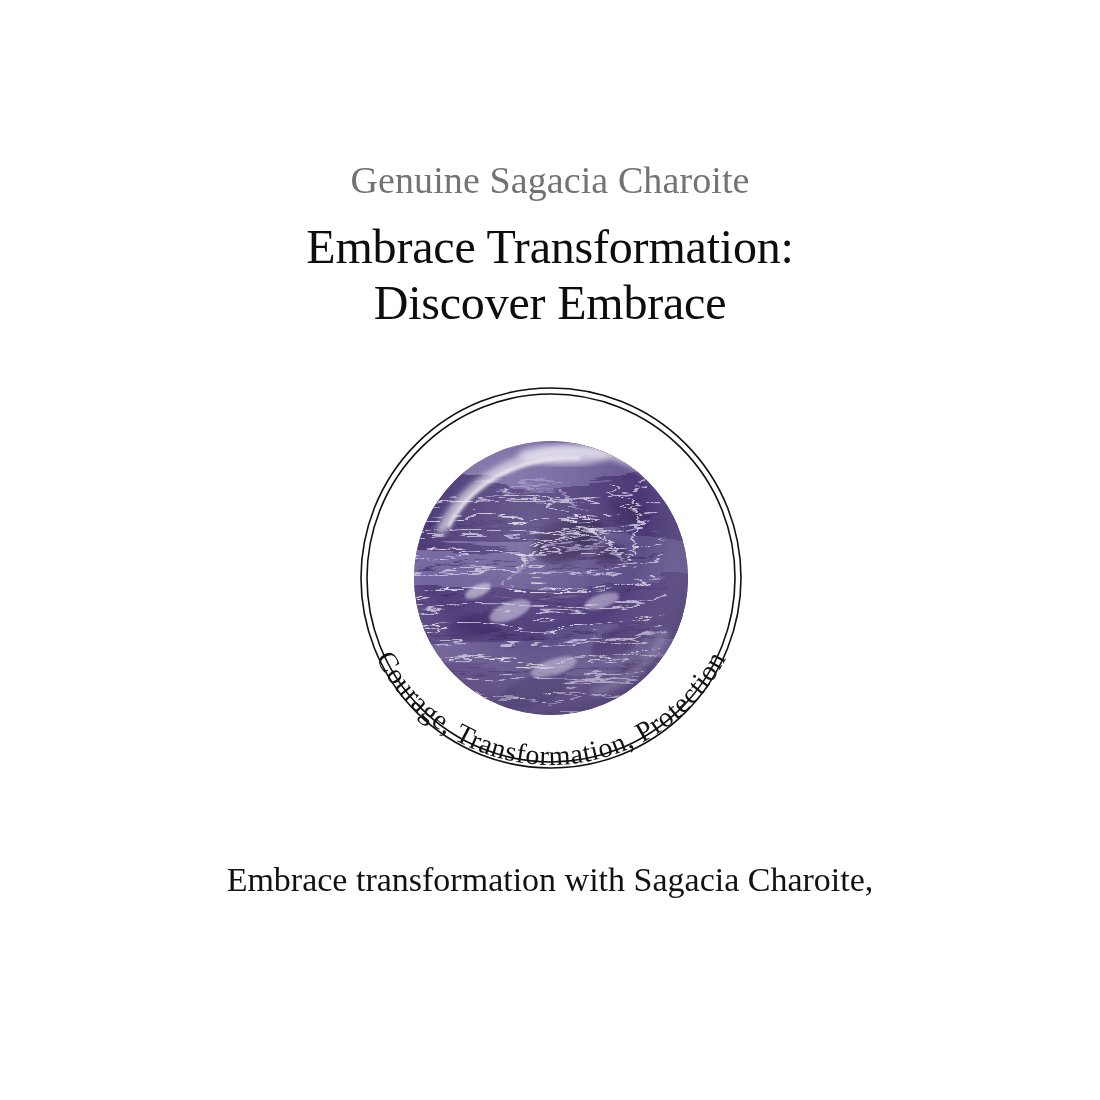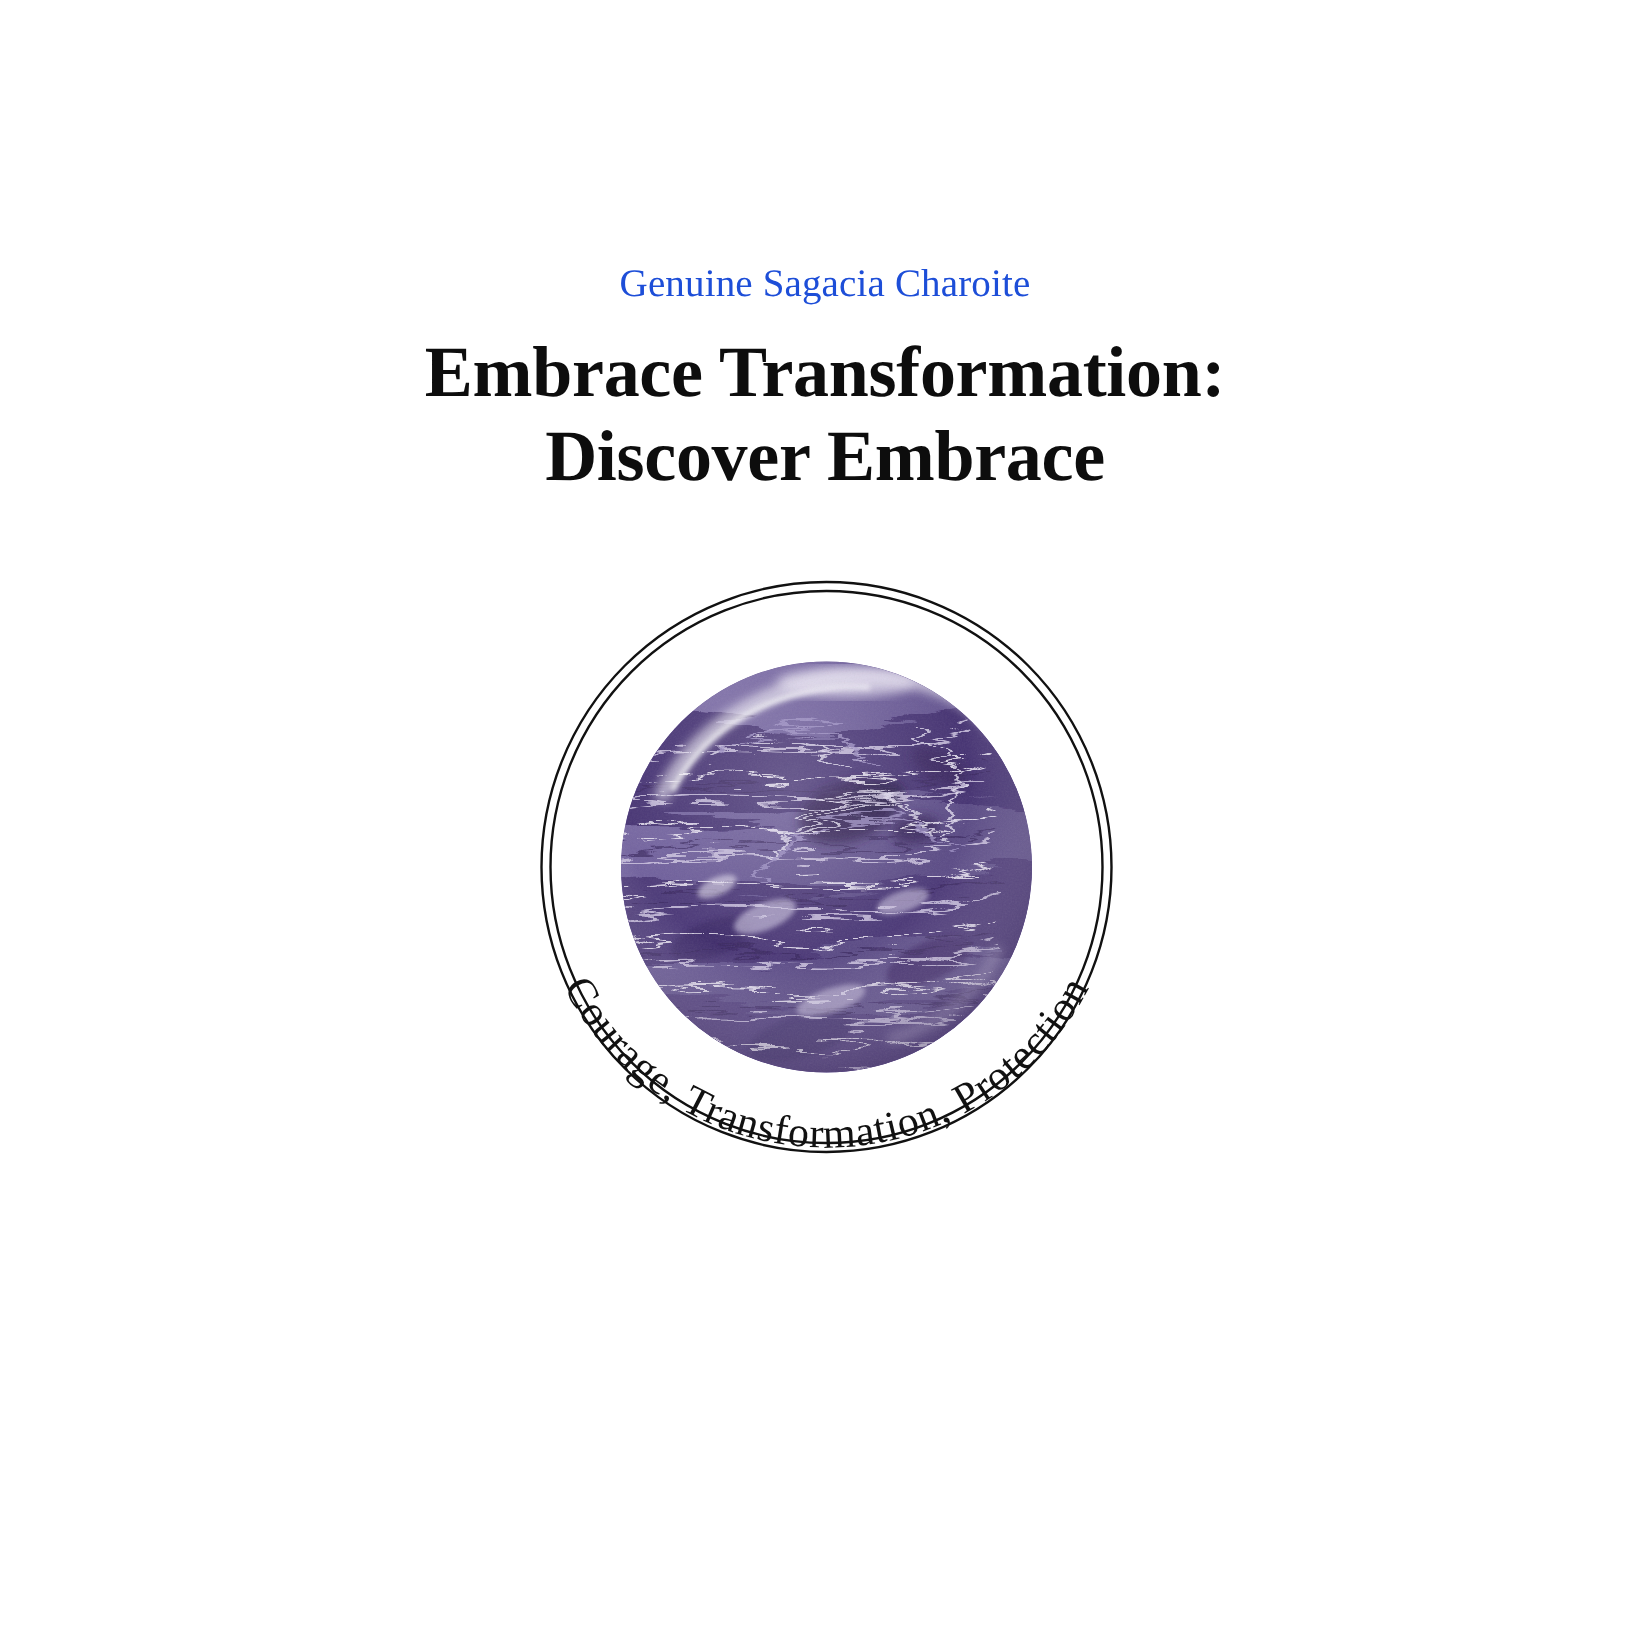--- a/index.html
+++ b/index.html
@@ -26,33 +26,33 @@
   
   .header {
     position: absolute;
     top: 158px;
     left: 0;
     width: 1100px;
     text-align: center;
   }
 
   .eyebrow {
-    font-size: 26px;
+    font-size: 38px;
     line-height: 1.18;
     font-weight: 400;
     letter-spacing: 0.1px;
-    color: #1d4ed8;
-    margin: 16px;
+    color: #737373;
+    margin: 0;
   }
 
   .headline {
     margin: 16px 0 0 0;
     font-size: 48px;
     line-height: 1.18;
-    font-weight: 700;
+    font-weight: 400;
     letter-spacing: -0.2px;
     color: #0d0d0d;
   }
   .headline .hl-line {
     display: block;
   }
 
   
   .emblem {
     position: absolute;
@@ -264,15 +264,16 @@
           <path d="M 178,252 C 212,244 240,220 252,190" fill="none" stroke="#cdc5e3" stroke-width="7" filter="url(#softer)" opacity="0.4"></path>
 
           <rect x="0" y="0" width="274" height="274" fill="url(#domeShade)"></rect>
           <rect x="0" y="0" width="274" height="274" filter="url(#grain)" opacity="0.5"></rect>
         </g>
       </svg>
     </div>
   </div>
 
   <p class="footer-copy">
+    <span class="fc-line">Embrace transformation with Sagacia Charoite,</span>
   </p>
 
 </div>
 
 </body></html>

